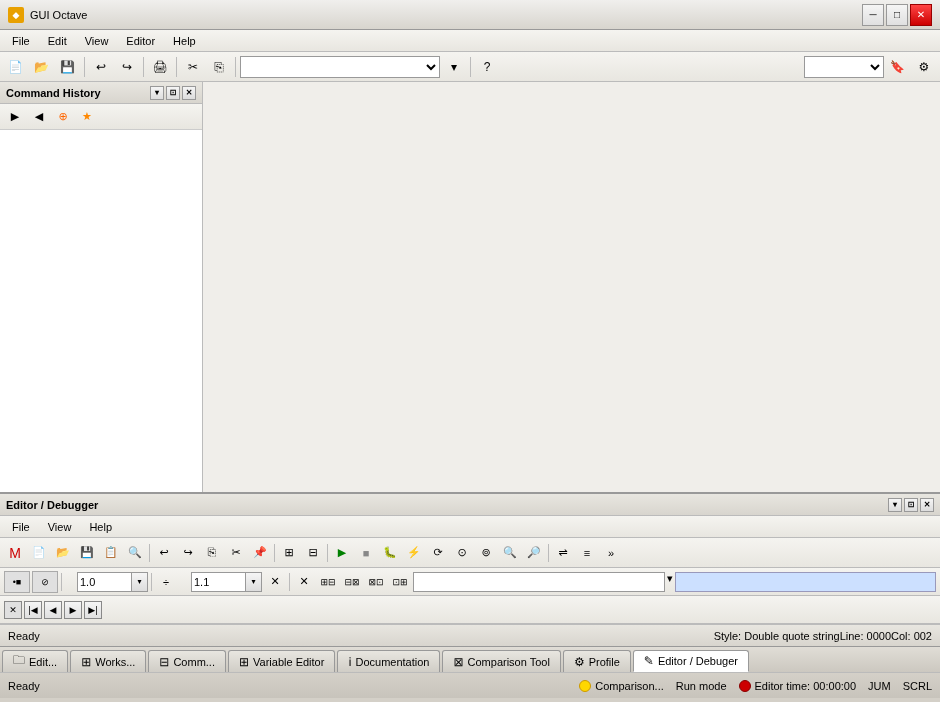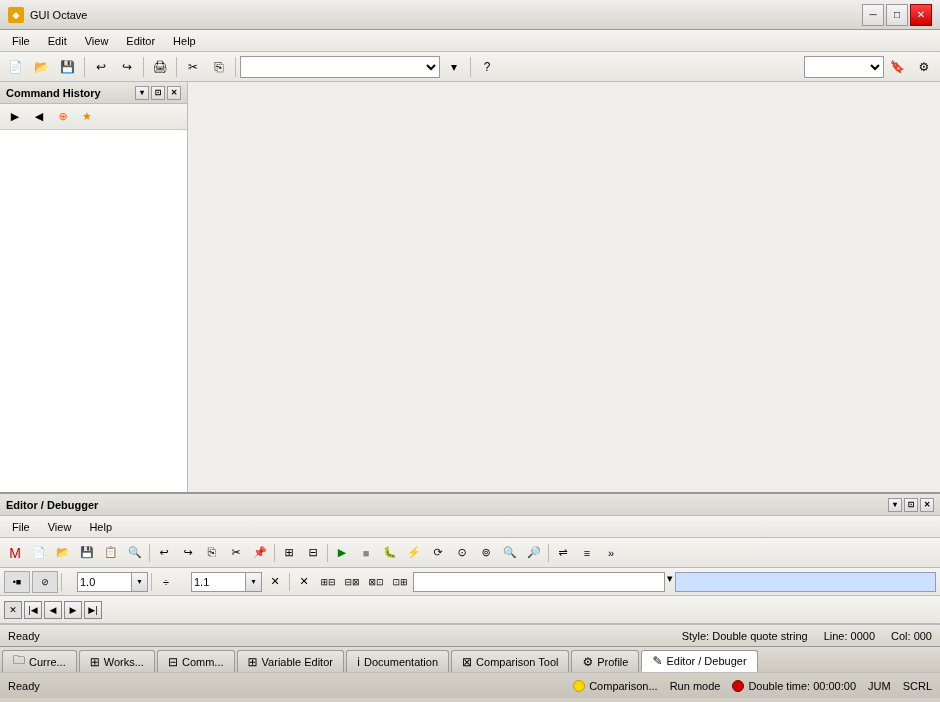--- a/index.html
+++ b/index.html
@@ -74,21 +74,21 @@
     .toolbar-combo-small { width: 80px; }
 
     
     .upper-area {
       display: flex;
       height: 410px;
     }
 
     
     .left-panel {
-      width: 188px;
+      width: 203px;
       border-right: 1px solid #bbb;
       background: #3b82f6;
       display: flex;
       flex-direction: column;
     }
     .panel-header {
       background: linear-gradient(to bottom, #e8e6e0, #d8d5ce);
       height: 22px;
       display: flex;
       align-items: center;
@@ -192,21 +192,21 @@
     .editor-status {
       height: 22px;
       background: linear-gradient(to bottom, #e8e6e0, #d8d5ce);
       display: flex;
       align-items: center;
       padding: 0 8px;
       border-top: 1px solid #bbb;
       justify-content: space-between;
       font-size: 11px;
     }
-    .editor-status-right { display: flex; gap: 16px; }
+    .editor-status-right { display: flex; }
 
     
     .bottom-tabs {
       height: 26px;
       background: linear-gradient(to bottom, #e0ddd6, #ccc8c0);
       display: flex;
       align-items: flex-end;
       padding: 0 2px;
       border-top: 1px solid #999;
       gap: 2px;
@@ -454,29 +454,29 @@
   </div>
 
   <div class="editor-content">
   </div>
 
   <div class="editor-status">
     <span>Ready</span>
     <div class="editor-status-right">
       <span>Style: Double quote string</span>
       <span>Line: 0000</span>
-      <span>Col: 000</span>
+      <span>Col: 002</span>
     </div>
   </div>
 </div>
 
 <div class="bottom-tabs">
   <div class="bottom-tab">
     <span class="tab-icon">🗀</span>
-    <span>Curre...</span>
+    <span>Edit...</span>
   </div>
   <div class="bottom-tab">
     <span class="tab-icon">⊞</span>
     <span>Works...</span>
   </div>
   <div class="bottom-tab">
     <span class="tab-icon">⊟</span>
     <span>Comm...</span>
   </div>
   <div class="bottom-tab">
@@ -504,18 +504,18 @@
 <div class="status-bar">
   <span>Ready</span>
   <div class="status-right">
     <div style="display:flex; align-items:center; gap:4px;">
       <span class="status-indicator status-yellow"></span>
       <span>Comparison...</span>
     </div>
     <span>Run mode</span>
     <div style="display:flex; align-items:center; gap:4px;">
       <span class="status-indicator status-red"></span>
-      <span>Double time: 00:00:00</span>
+      <span>Editor time: 00:00:00</span>
     </div>
     <span>JUM</span>
     <span>SCRL</span>
   </div>
 </div>
 
 </body></html>

